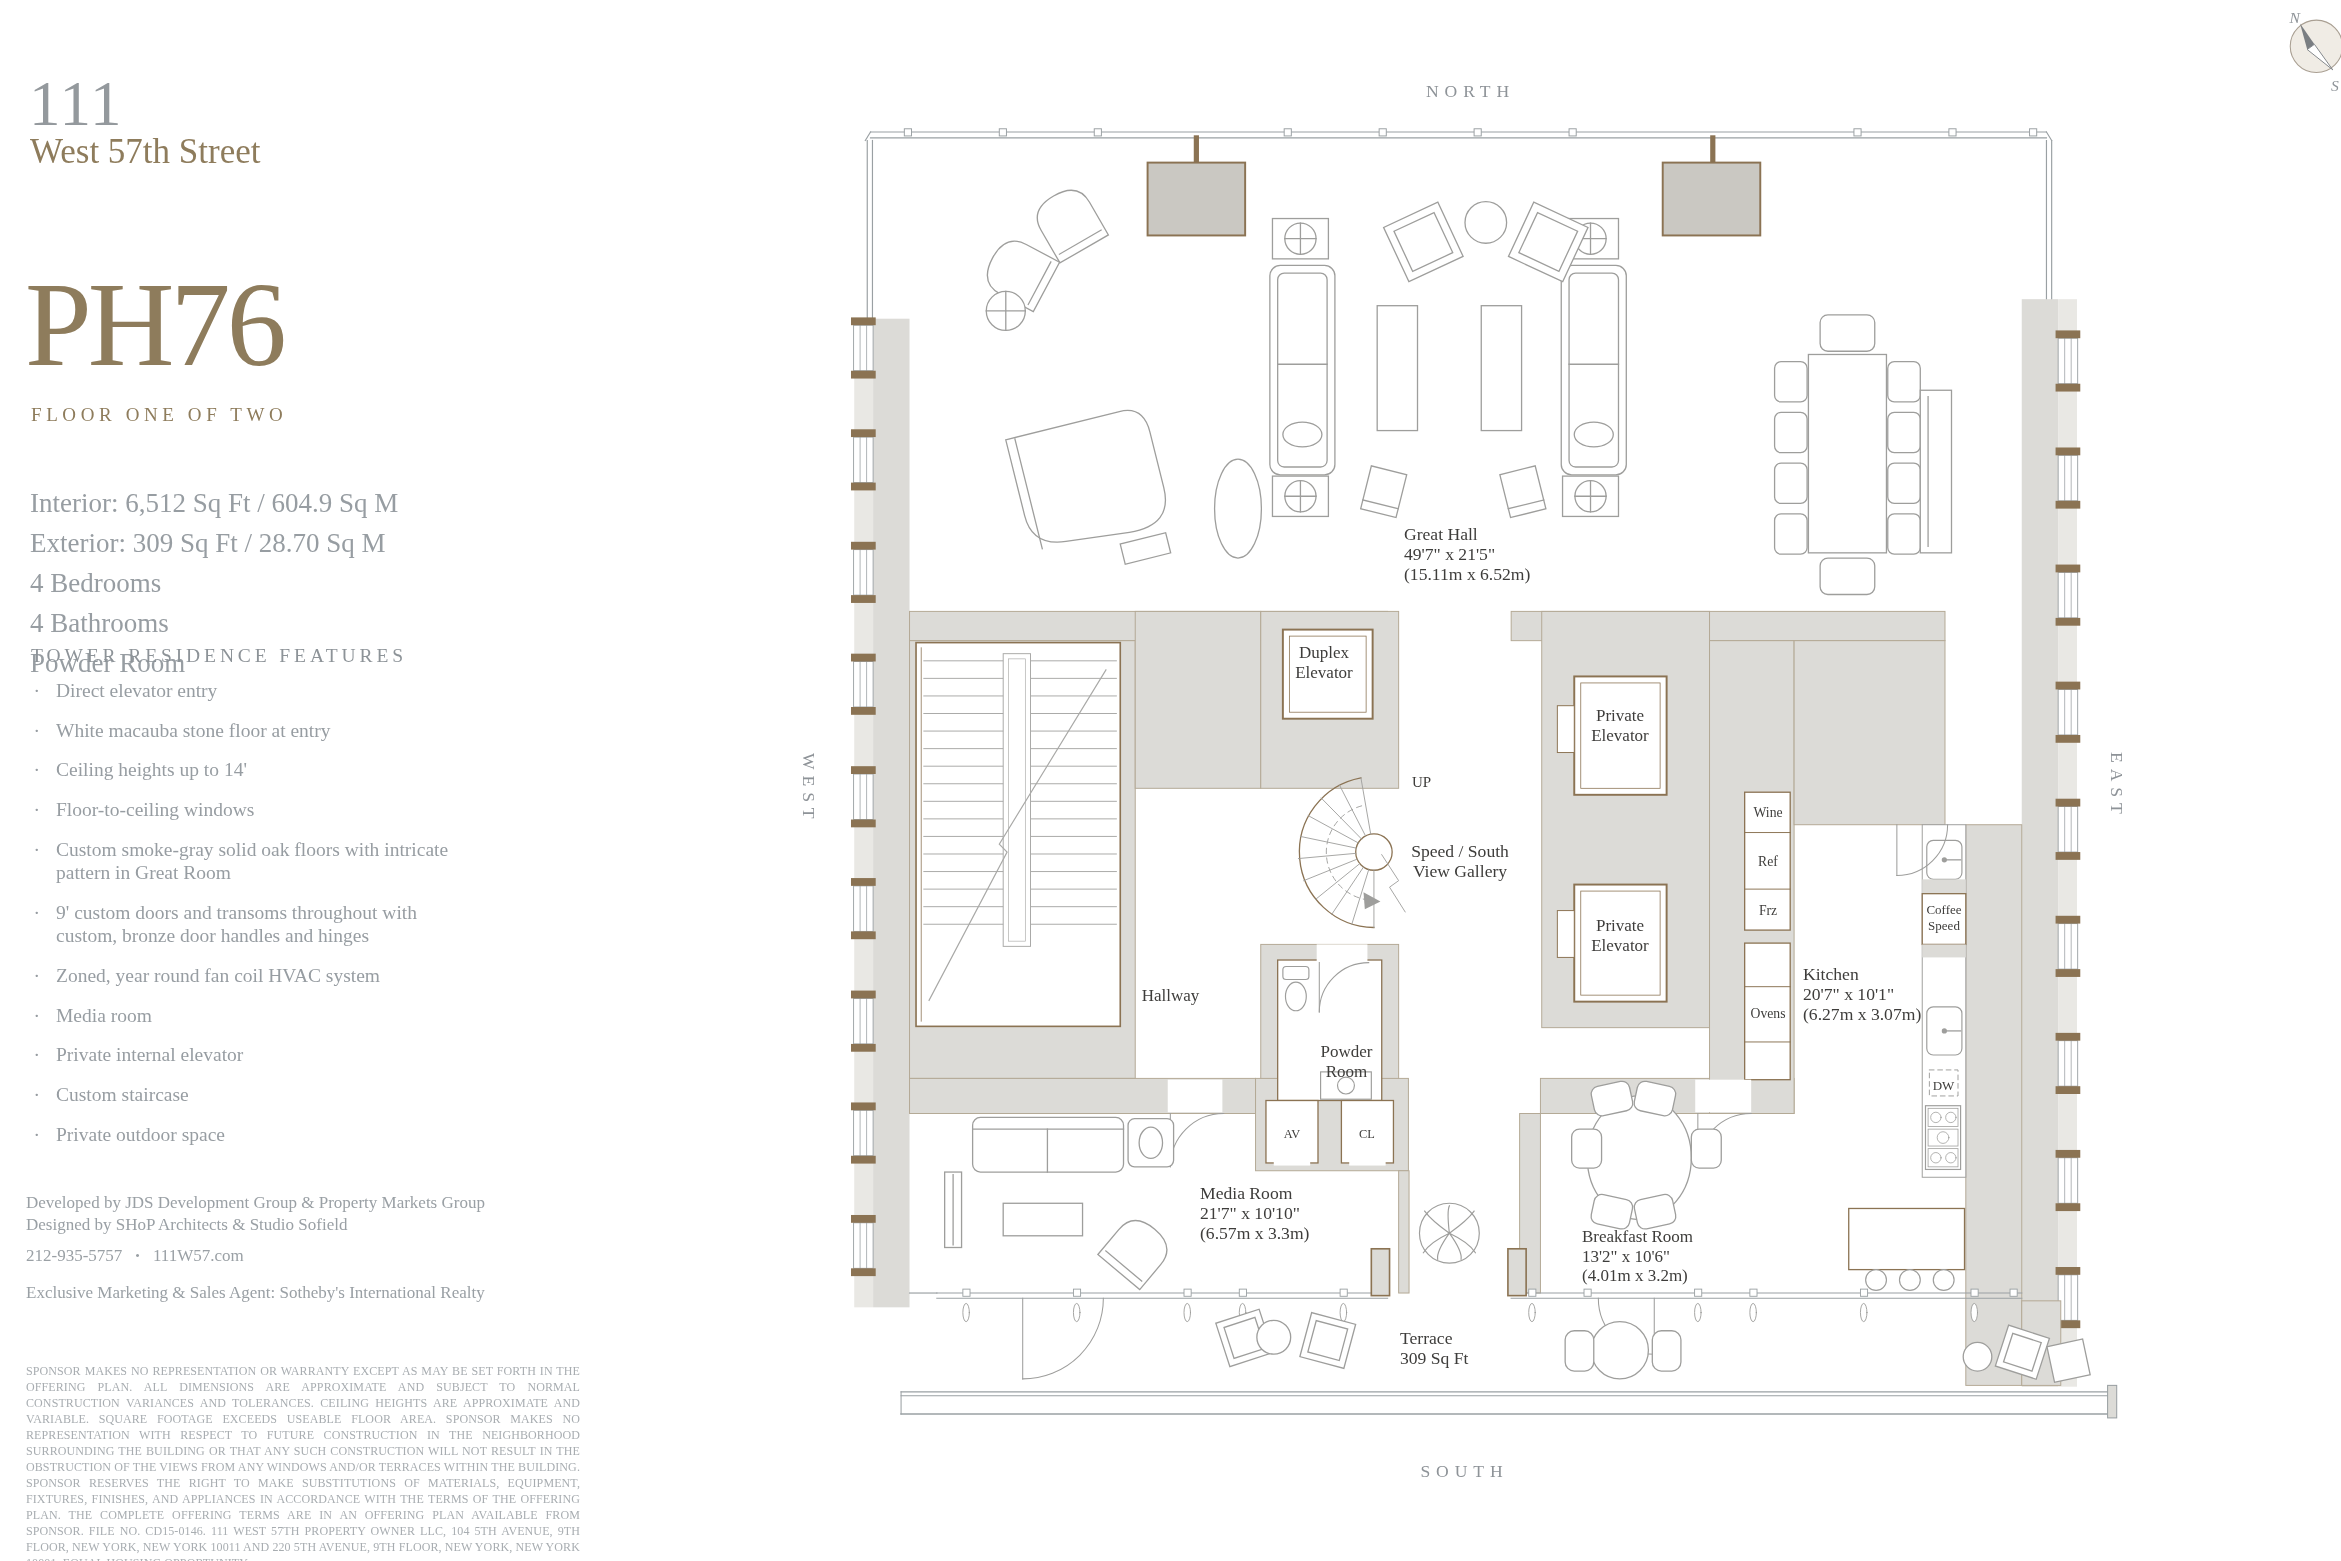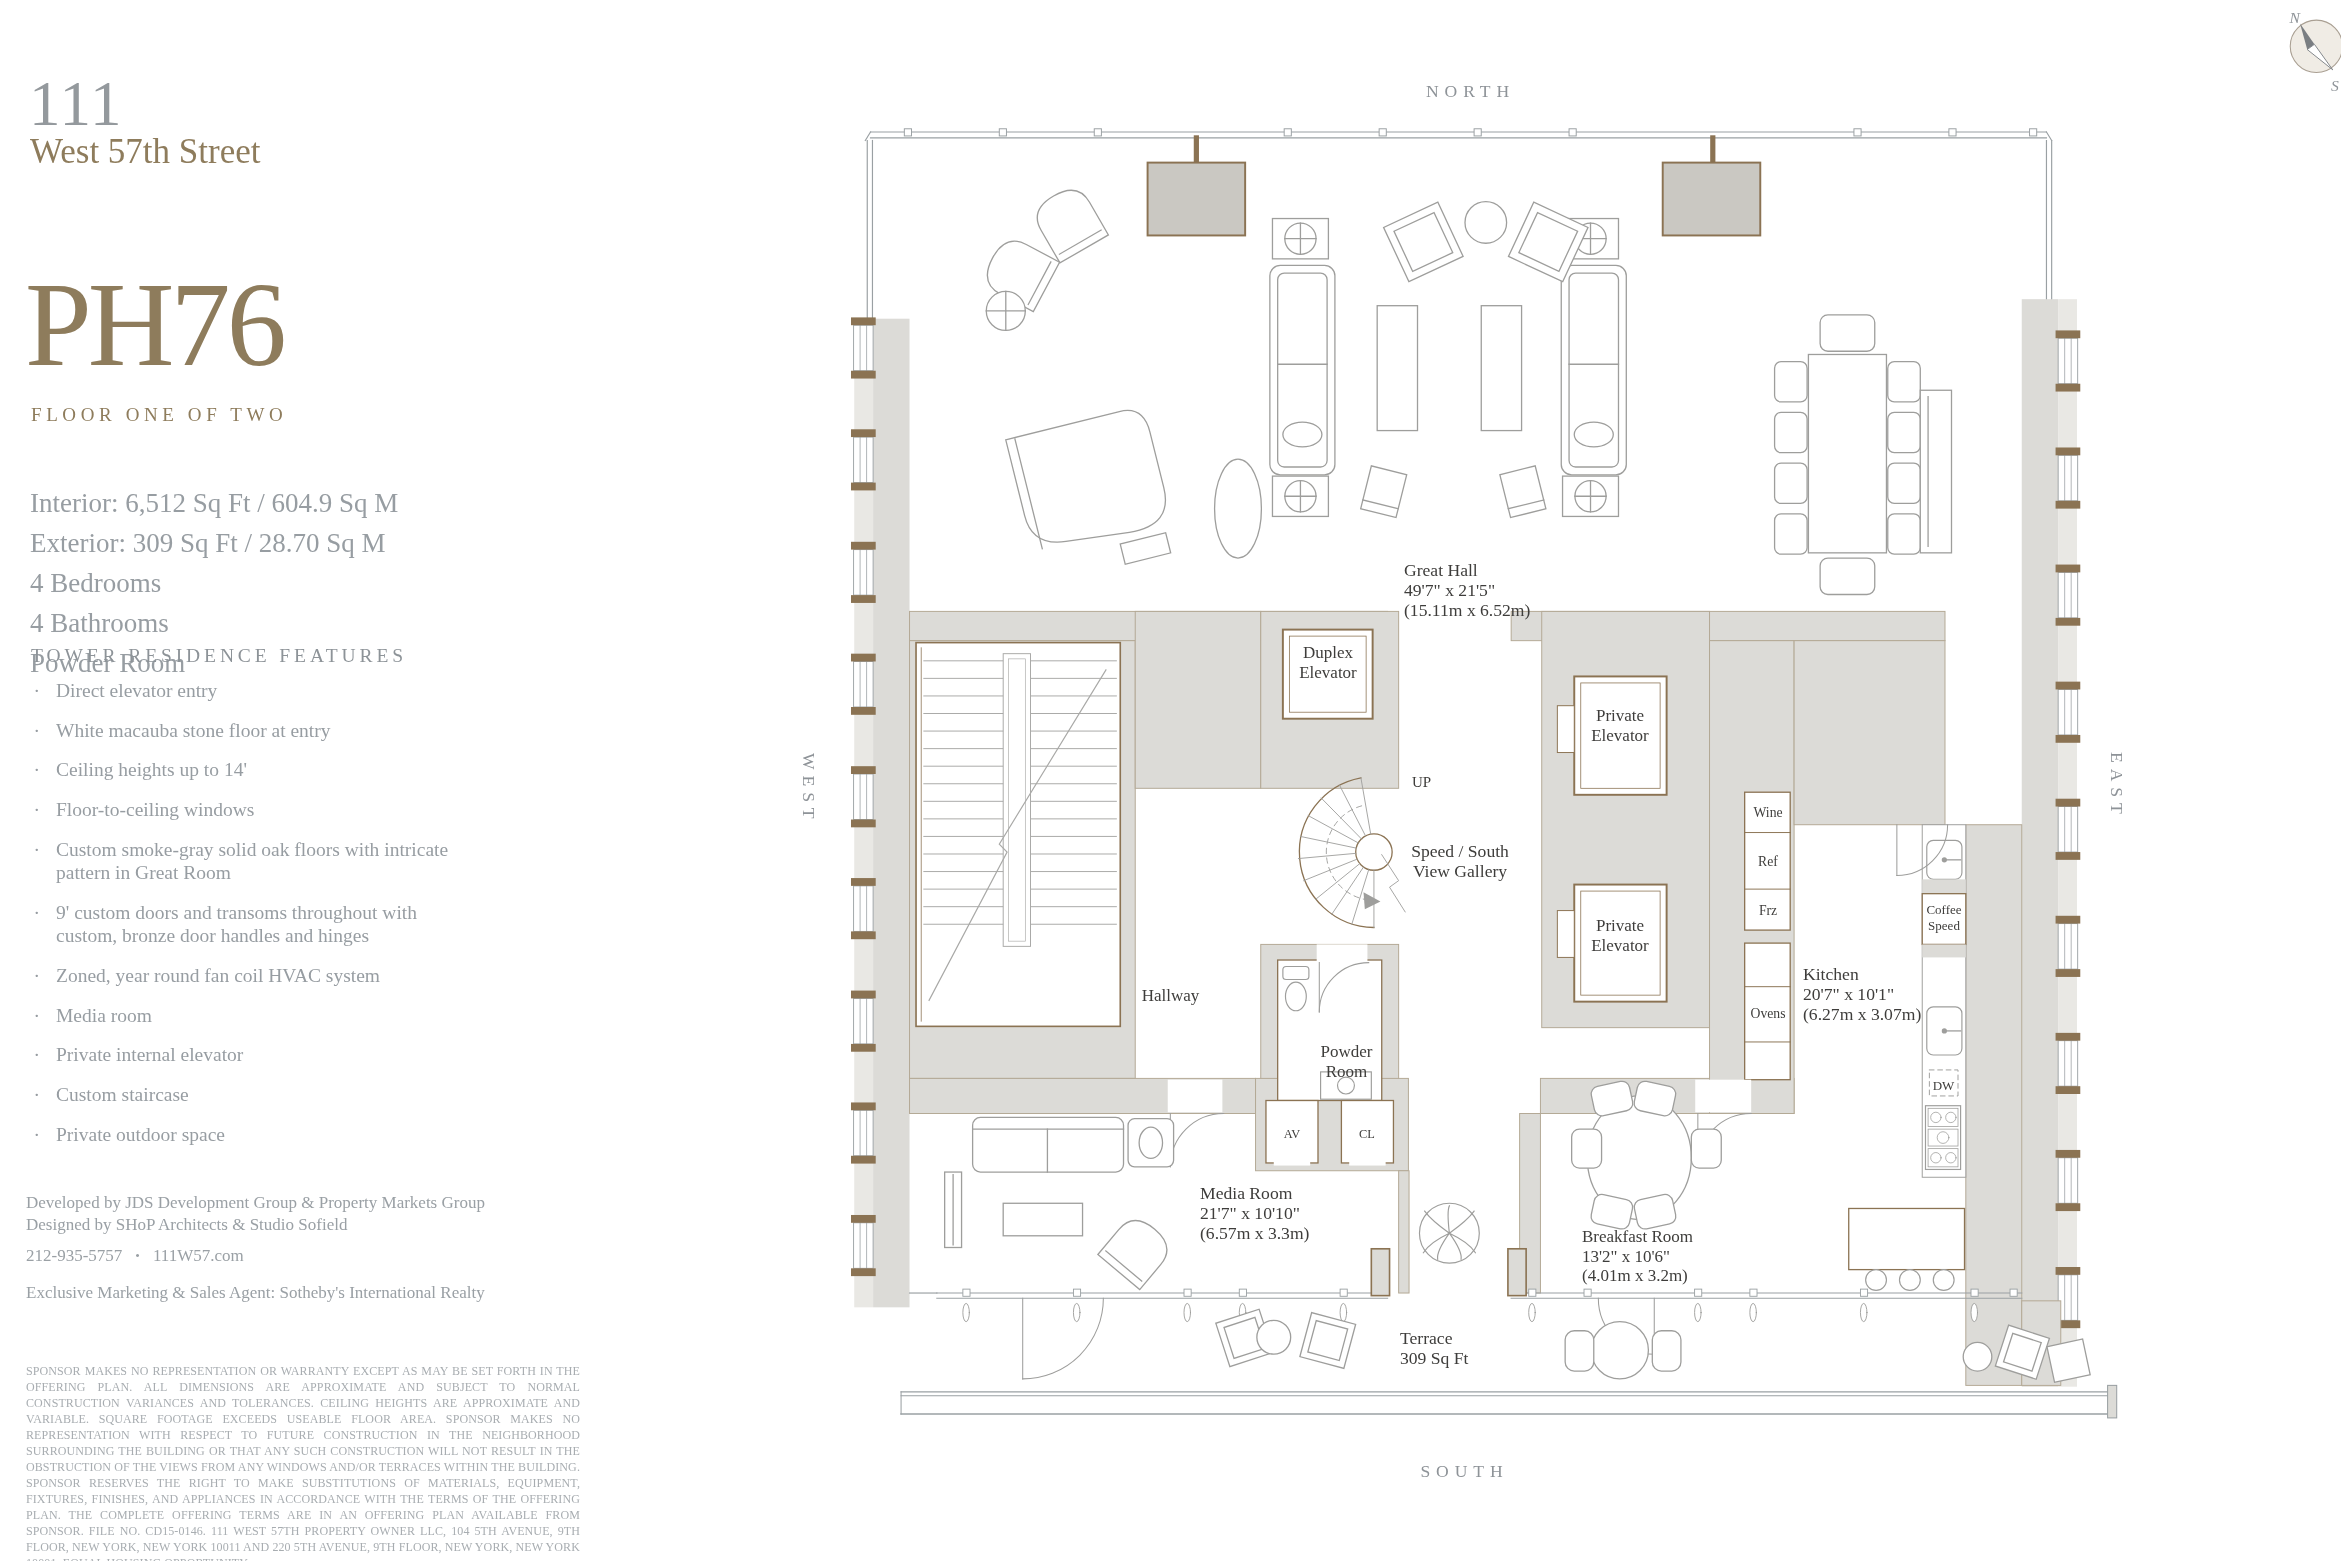--- a/index.html
+++ b/index.html
@@ -595,27 +595,27 @@
     <polygon points="76,93 37,62 48,54" fill="#ffffff" stroke="#7a7e82" stroke-width="1.4"></polygon>
   </svg>
   <span class="s">S</span>
 </div>
 
 <div class="dir" style="left:1373px;top:81px;width:195px;text-align:center;">NORTH</div>
 <div class="dir" style="left:1367px;top:1461px;width:195px;text-align:center;">SOUTH</div>
 <div class="dir dir-v" style="left:798px;top:753px;">WEST</div>
 <div class="dir dir-v" style="left:2106px;top:752px;">EAST</div>
 
-<div class="plabel" style="left:1404px;top:524px;margin-top:36px;">
+<div class="plabel" style="left:1404px;top:524px;">
   <div>Great Hall</div>
   <div>49'7" x 21'5"</div>
   <div>(15.11m x 6.52m)</div>
 </div>
 
-<div class="plabel center" style="left:1283px;top:643px;width:90px;font-size:17px;line-height:19.5px;">
+<div class="plabel center" style="left:1283px;top:643px;width:82px;font-size:17px;line-height:19.5px;">
   <div>Duplex</div>
   <div>Elevator</div>
 </div>
 
 <div class="plabel center" style="left:1574px;top:706px;width:92px;font-size:17px;line-height:19.5px;">
   <div>Private</div>
   <div>Elevator</div>
 </div>
 
 <div class="plabel center" style="left:1574px;top:916px;width:92px;font-size:17px;line-height:19.5px;">

